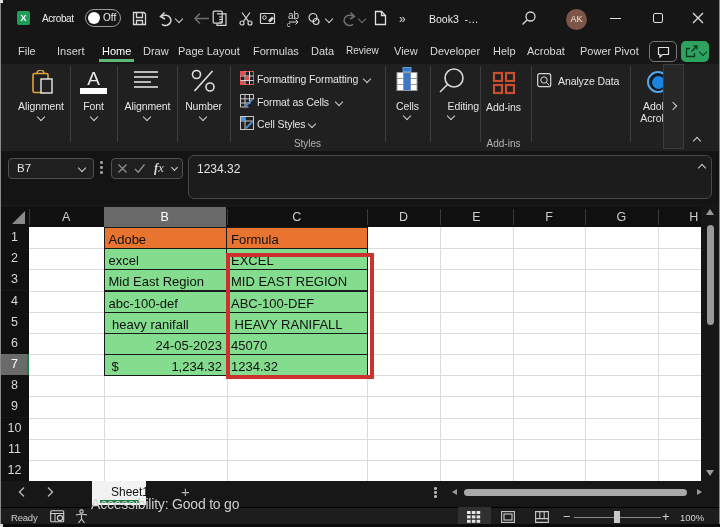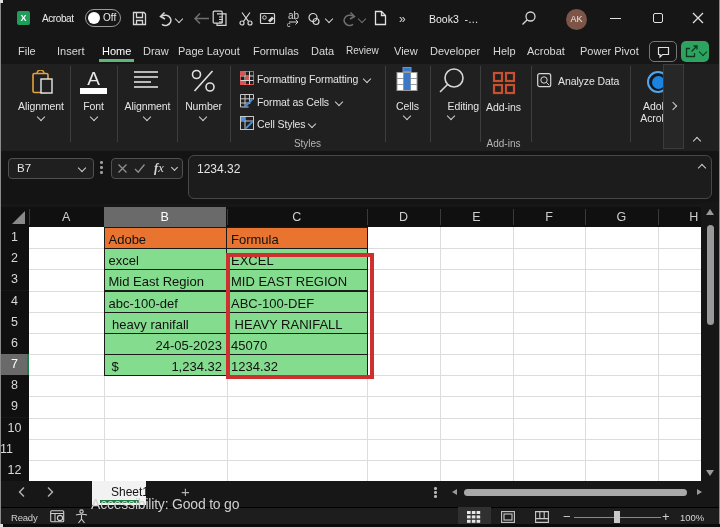--- a/index.html
+++ b/index.html
@@ -319,21 +319,21 @@
     <div class="abs" style="left:2px;top:354px;width:27px;height:1px;background:#3a3a3a"></div>
     <div class="abs" style="left:0;top:354px;width:29px;height:21.19999999999999px;background:#6a6a6a;font-size:12.5px;color:#fff;text-align:center;line-height:21.19999999999999px">7</div>
     <div class="abs" style="left:27px;top:354px;width:2px;height:21.19999999999999px;background:#1e7c45"></div>
     <div class="abs" style="left:2px;top:375.2px;width:27px;height:1px;background:#3a3a3a"></div>
     <div class="abs" style="left:0;top:375.2px;width:29px;height:21.100000000000023px;background:#101010;font-size:12.5px;color:#d8d8d8;text-align:center;line-height:21.100000000000023px">8</div>
     <div class="abs" style="left:2px;top:396.3px;width:27px;height:1px;background:#3a3a3a"></div>
     <div class="abs" style="left:0;top:396.3px;width:29px;height:21.19999999999999px;background:#101010;font-size:12.5px;color:#d8d8d8;text-align:center;line-height:21.19999999999999px">9</div>
     <div class="abs" style="left:2px;top:417.5px;width:27px;height:1px;background:#3a3a3a"></div>
     <div class="abs" style="left:0;top:417.5px;width:29px;height:21.19999999999999px;background:#101010;font-size:12.5px;color:#d8d8d8;text-align:center;line-height:21.19999999999999px">10</div>
     <div class="abs" style="left:2px;top:438.7px;width:27px;height:1px;background:#3a3a3a"></div>
-    <div class="abs" style="left:0;top:438.7px;width:29px;height:21.100000000000023px;background:#101010;font-size:12.5px;color:#d8d8d8;line-height:21.100000000000023px">11</div>
+    <div class="abs" style="left:0;top:438.7px;width:29px;height:21.100000000000023px;background:#101010;font-size:12.5px;color:#d8d8d8;text-align:center;line-height:21.100000000000023px">11</div>
     <div class="abs" style="left:2px;top:459.8px;width:27px;height:1px;background:#3a3a3a"></div>
     <div class="abs" style="left:0;top:459.8px;width:29px;height:21.19999999999999px;background:#101010;font-size:12.5px;color:#d8d8d8;text-align:center;line-height:21.19999999999999px">12</div>
     <div class="abs" style="left:2px;top:481px;width:27px;height:1px;background:#3a3a3a"></div>
   </div>
 
 <div id="cells">
     <div class="abs" style="left:103.5px;top:227px;width:123.5px;height:22.2px;background:#e8742f;border:1px solid #1a1a1a;font-size:13px;color:#111;line-height:24.2px;padding:0 4px;text-align:left;white-space:nowrap;overflow:hidden">Adobe</div>
     <div class="abs" style="left:226px;top:227px;width:141.5px;height:22.2px;background:#e8742f;border:1px solid #1a1a1a;font-size:13px;color:#111;line-height:24.2px;padding:0 4px;text-align:left;white-space:nowrap;overflow:hidden">Formula</div>
     <div class="abs" style="left:103.5px;top:248.2px;width:123.5px;height:22.1px;background:#84dc8e;border:1px solid #1a1a1a;font-size:13px;color:#111;line-height:24.1px;padding:0 4px;text-align:left;white-space:nowrap;overflow:hidden">excel</div>
     <div class="abs" style="left:226px;top:248.2px;width:141.5px;height:22.1px;background:#84dc8e;border:1px solid #1a1a1a;font-size:13px;color:#111;line-height:24.1px;padding:0 4px;text-align:left;white-space:nowrap;overflow:hidden">EXCEL</div>

